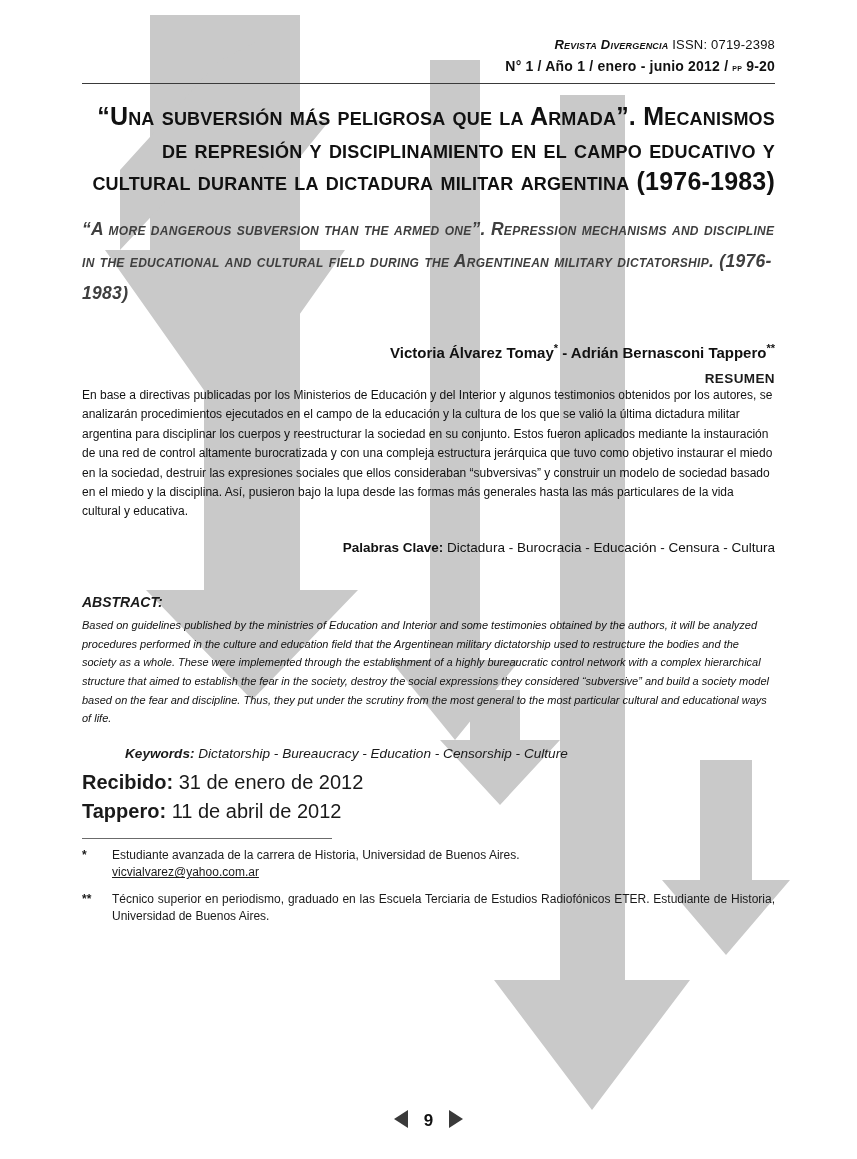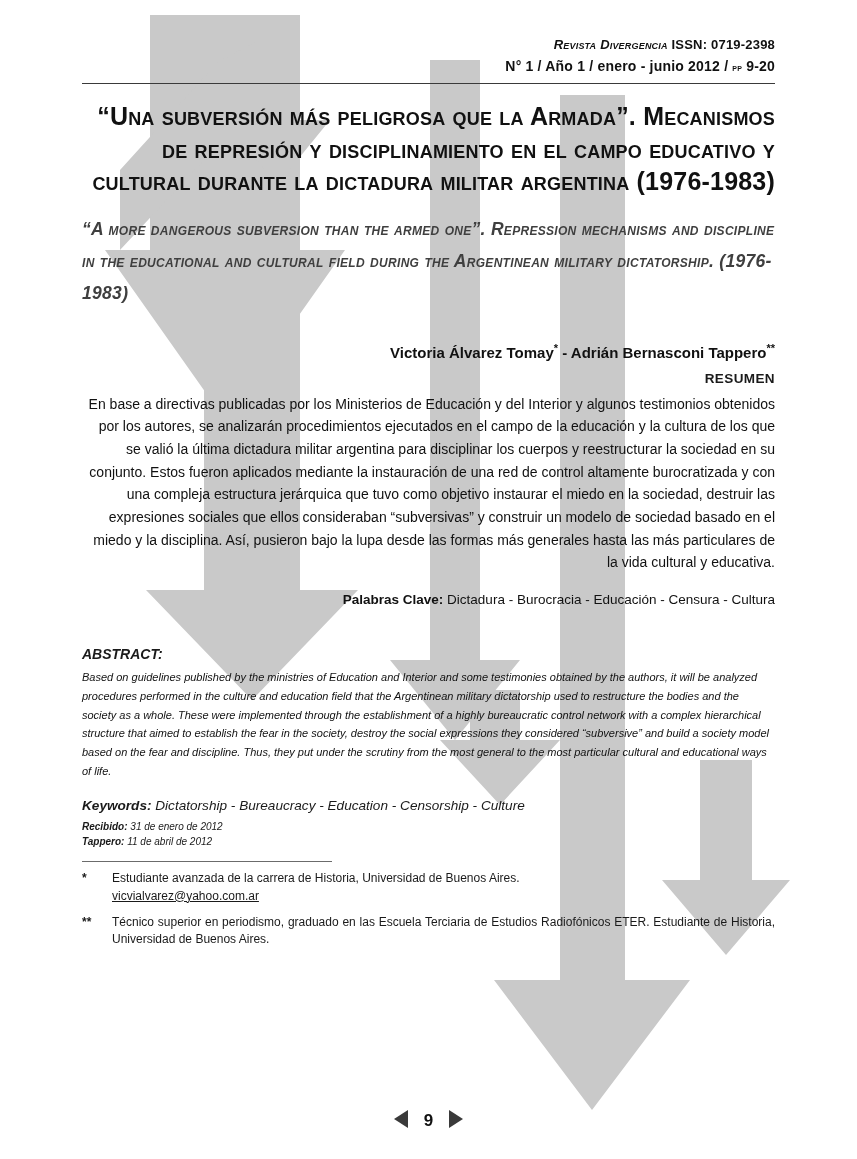--- a/index.html
+++ b/index.html
@@ -46,21 +46,21 @@
   }
   .journal-header .line1 {
     font-variant: small-caps;
     font-style: italic;
     font-weight: bold;
     font-size: 13px;
   }
   .journal-header .line1 .issn {
     font-style: normal;
     font-variant: normal;
-    font-weight: bold;
+    font-weight: normal;
   }
   .journal-header .line2 {
     font-weight: bold;
     font-size: 14px;
     margin-top: 1px;
   }
   .journal-header .line2 .pp {
     font-size: 10px;
     font-variant: small-caps;
   }
@@ -107,24 +107,22 @@
 
   
   .section-label-right {
     text-align: right;
     font-weight: bold;
     font-size: 13.5px;
     margin-top: 10px;
     letter-spacing: 0.4px;
   }
   .abstract-es {
-    text-align: right;
-    font-size: 14px;
+    font-size: 12px;
     line-height: 1.62;
-    margin-top: 7px;
     color: #111;
   }
   .keywords-es {
     text-align: right;
     font-size: 13.5px;
     margin-top: 18px;
     color: #111;
   }
   .keywords-es b { font-weight: bold; }
 
@@ -142,28 +140,28 @@
     line-height: 1.70;
     margin-top: 6px;
     text-align: left;
     color: #111;
   }
   .keywords-en {
     font-style: italic;
     font-size: 13.6px;
     margin-top: 18px;
     text-align: left;
+    margin-left: 43px;
   }
   .keywords-en b { font-weight: bold; font-style: italic; }
 
   .dates {
-    font-size: 10px;
+    font-size: 20px;
     line-height: 1.45;
     margin-top: 7px;
-    font-style: italic;
   }
   .dates b { font-weight: bold; }
 
   
   .footnote-rule {
     border: 0;
     border-top: 1px solid #6b6b6b;
     width: 250px;
     margin: 12px 0 8px 0;
   }

